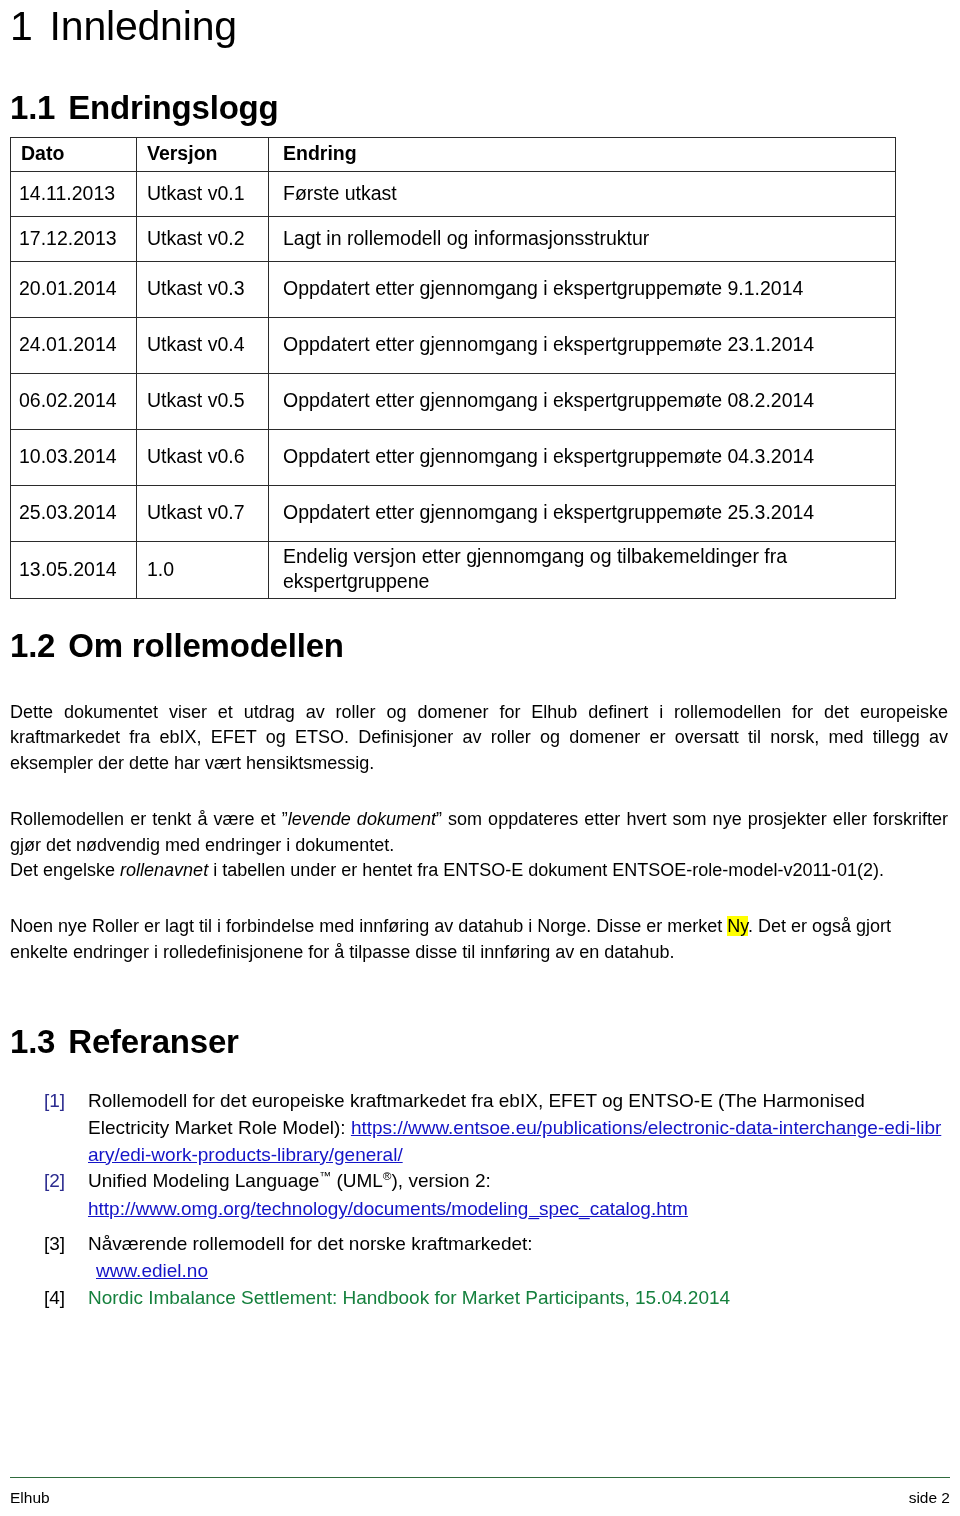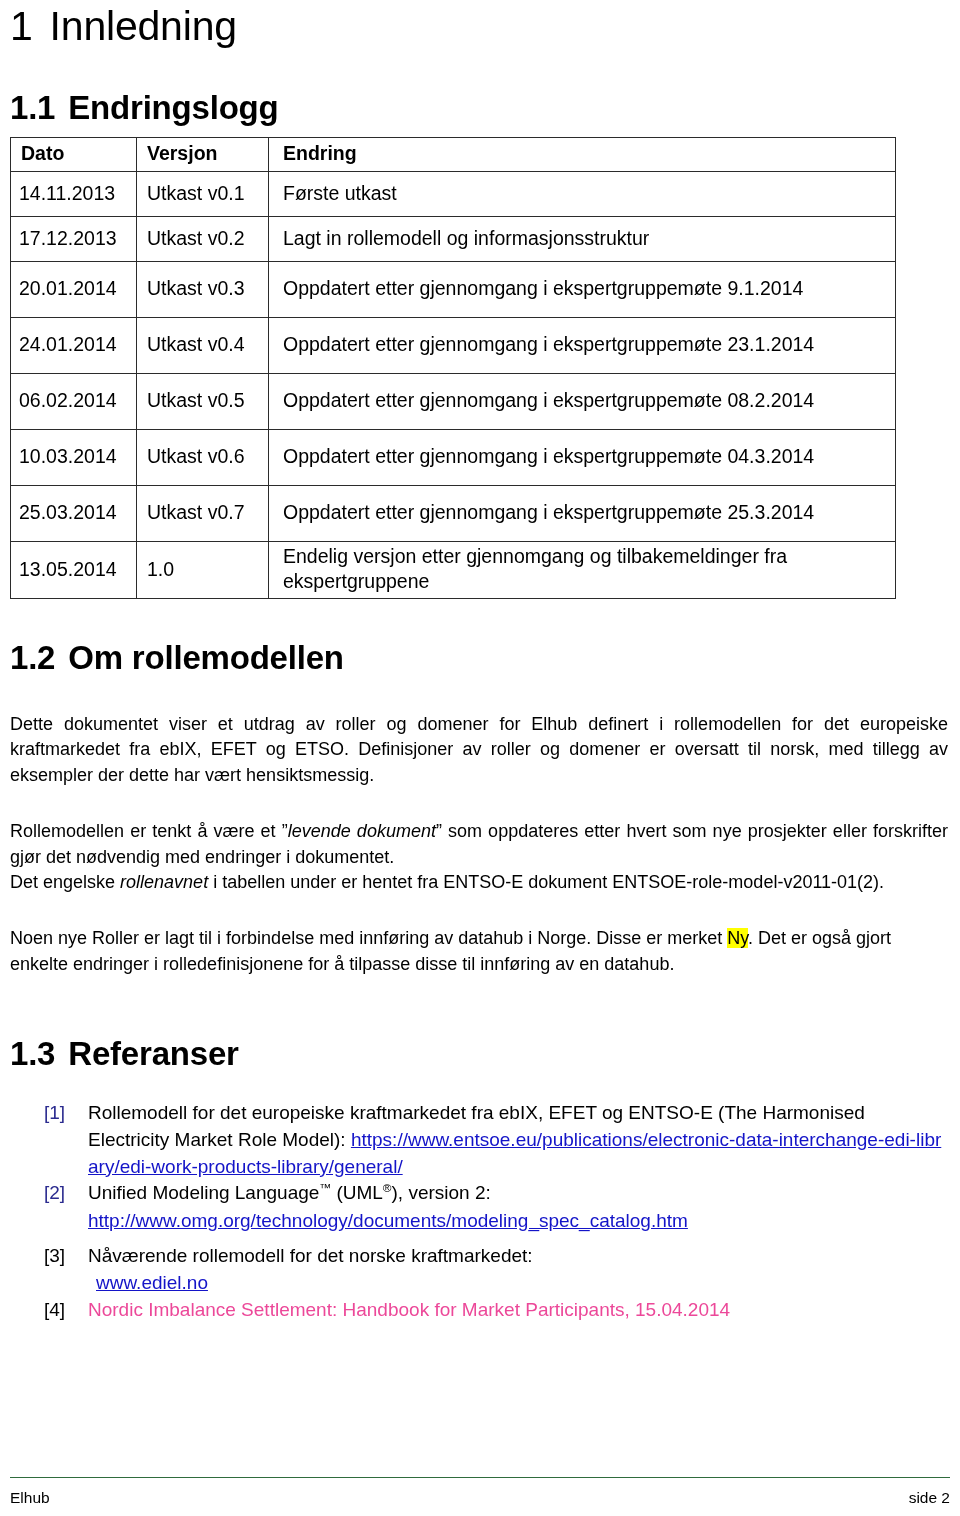--- a/index.html
+++ b/index.html
@@ -43,21 +43,21 @@
     font-weight: bold;
     line-height: 1.0;
     margin: 0;
     letter-spacing: -0.2px;
   }
   .h-num { display: inline-block; }
   .h1-num { padding-right: 17px; }
   .h2-num { padding-right: 13px; }
 
   #h2-endringslogg { margin-top: 44px; margin-bottom: 13px; }
-  #h2-omrolle { margin-top: 42px; margin-bottom: 0; }
+  #h2-omrolle { margin-top: 30px; margin-bottom: 0; }
   #h2-referanser { margin-top: 59px; margin-bottom: 0; }
 
   
   table.changelog {
     border-collapse: collapse;
     width: 886px;
     table-layout: fixed;
     font-size: 19.5px;
   }
   table.changelog td, table.changelog th {
@@ -126,21 +126,21 @@
 
   .marker-blue { color: #2b2b8f; }
   .marker-black { color: #000000; }
 
   a.link {
     color: #1414c8;
     text-decoration: underline;
     word-break: break-all;
   }
   a.link-plain {
-    color: #ec4899;
+    color: #15803d;
     text-decoration: none;
   }
   .ediel-wrap { padding-left: 8px; }
 
   
   .footer-rule {
     position: absolute;
     left: 10px;
     top: 1477px;
     width: 940px;

